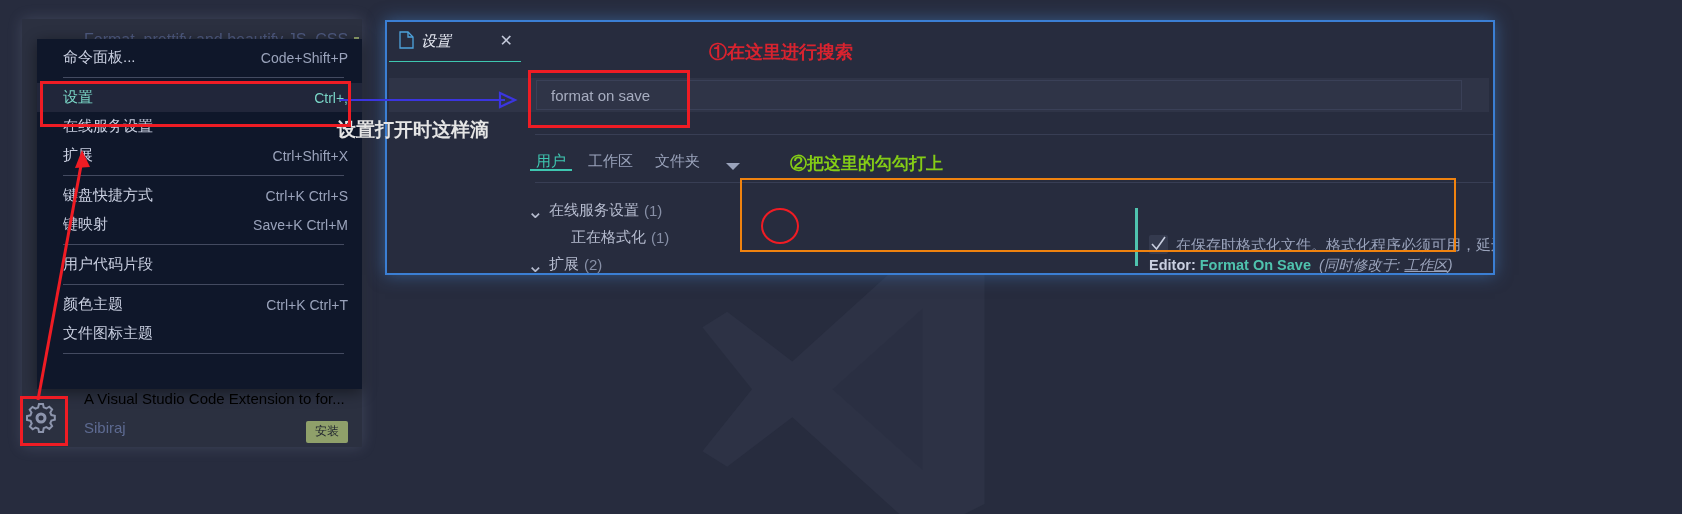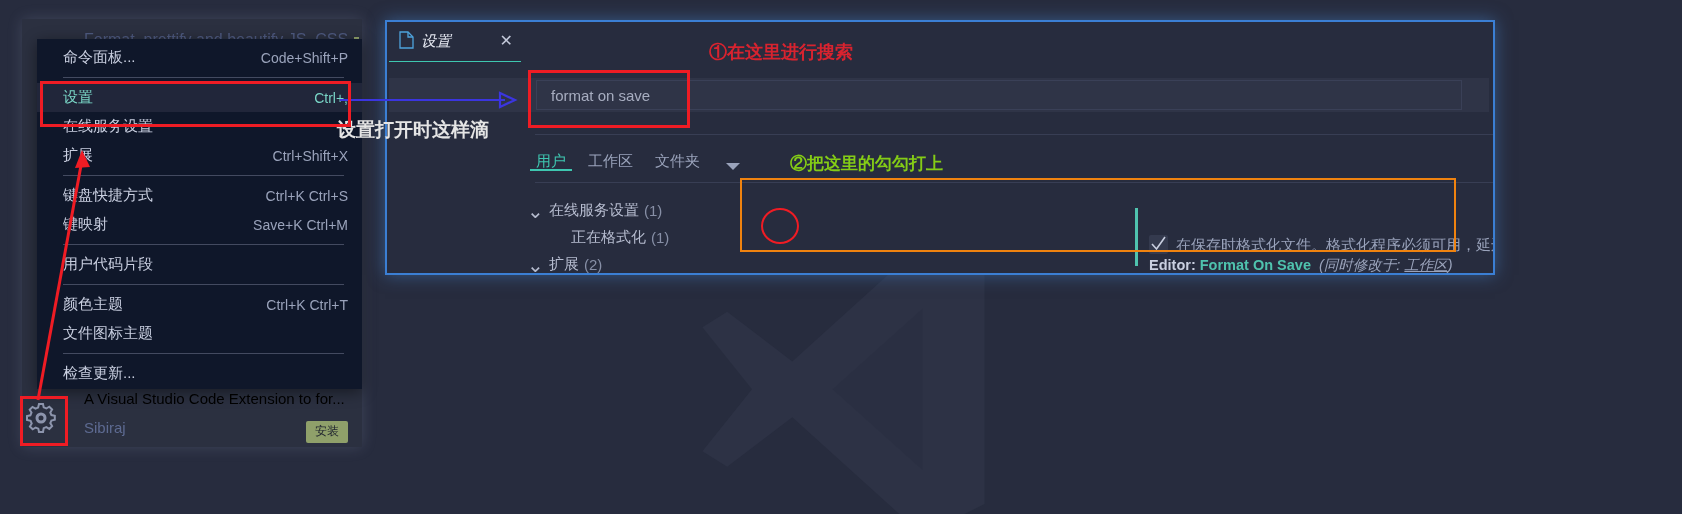--- a/index.html
+++ b/index.html
@@ -274,23 +274,20 @@
       </div>
       <div class="menu-sep"></div>
       <div class="menu-item">
         <span class="mi-label">颜色主题</span>
         <span class="mi-key">Ctrl+K Ctrl+T</span>
       </div>
       <div class="menu-item">
         <span class="mi-label">文件图标主题</span>
       </div>
       <div class="menu-sep"></div>
-      <div class="menu-item">
-        <span class="mi-label">检查更新...</span>
-      </div>
     </div>
 
   <div class="settings-win">
 
     <div class="tabbar">
       <div class="tab">
         <span class="file-icon">
           <svg width="15" height="18" viewBox="0 0 15 18">
             <path d="M1 1 H9 L14 6 V17 H1 Z" fill="none" stroke="#4ea3dc" stroke-width="1.3"></path>
             <path d="M9 1 V6 H14" fill="none" stroke="#4ea3dc" stroke-width="1.3"></path>

